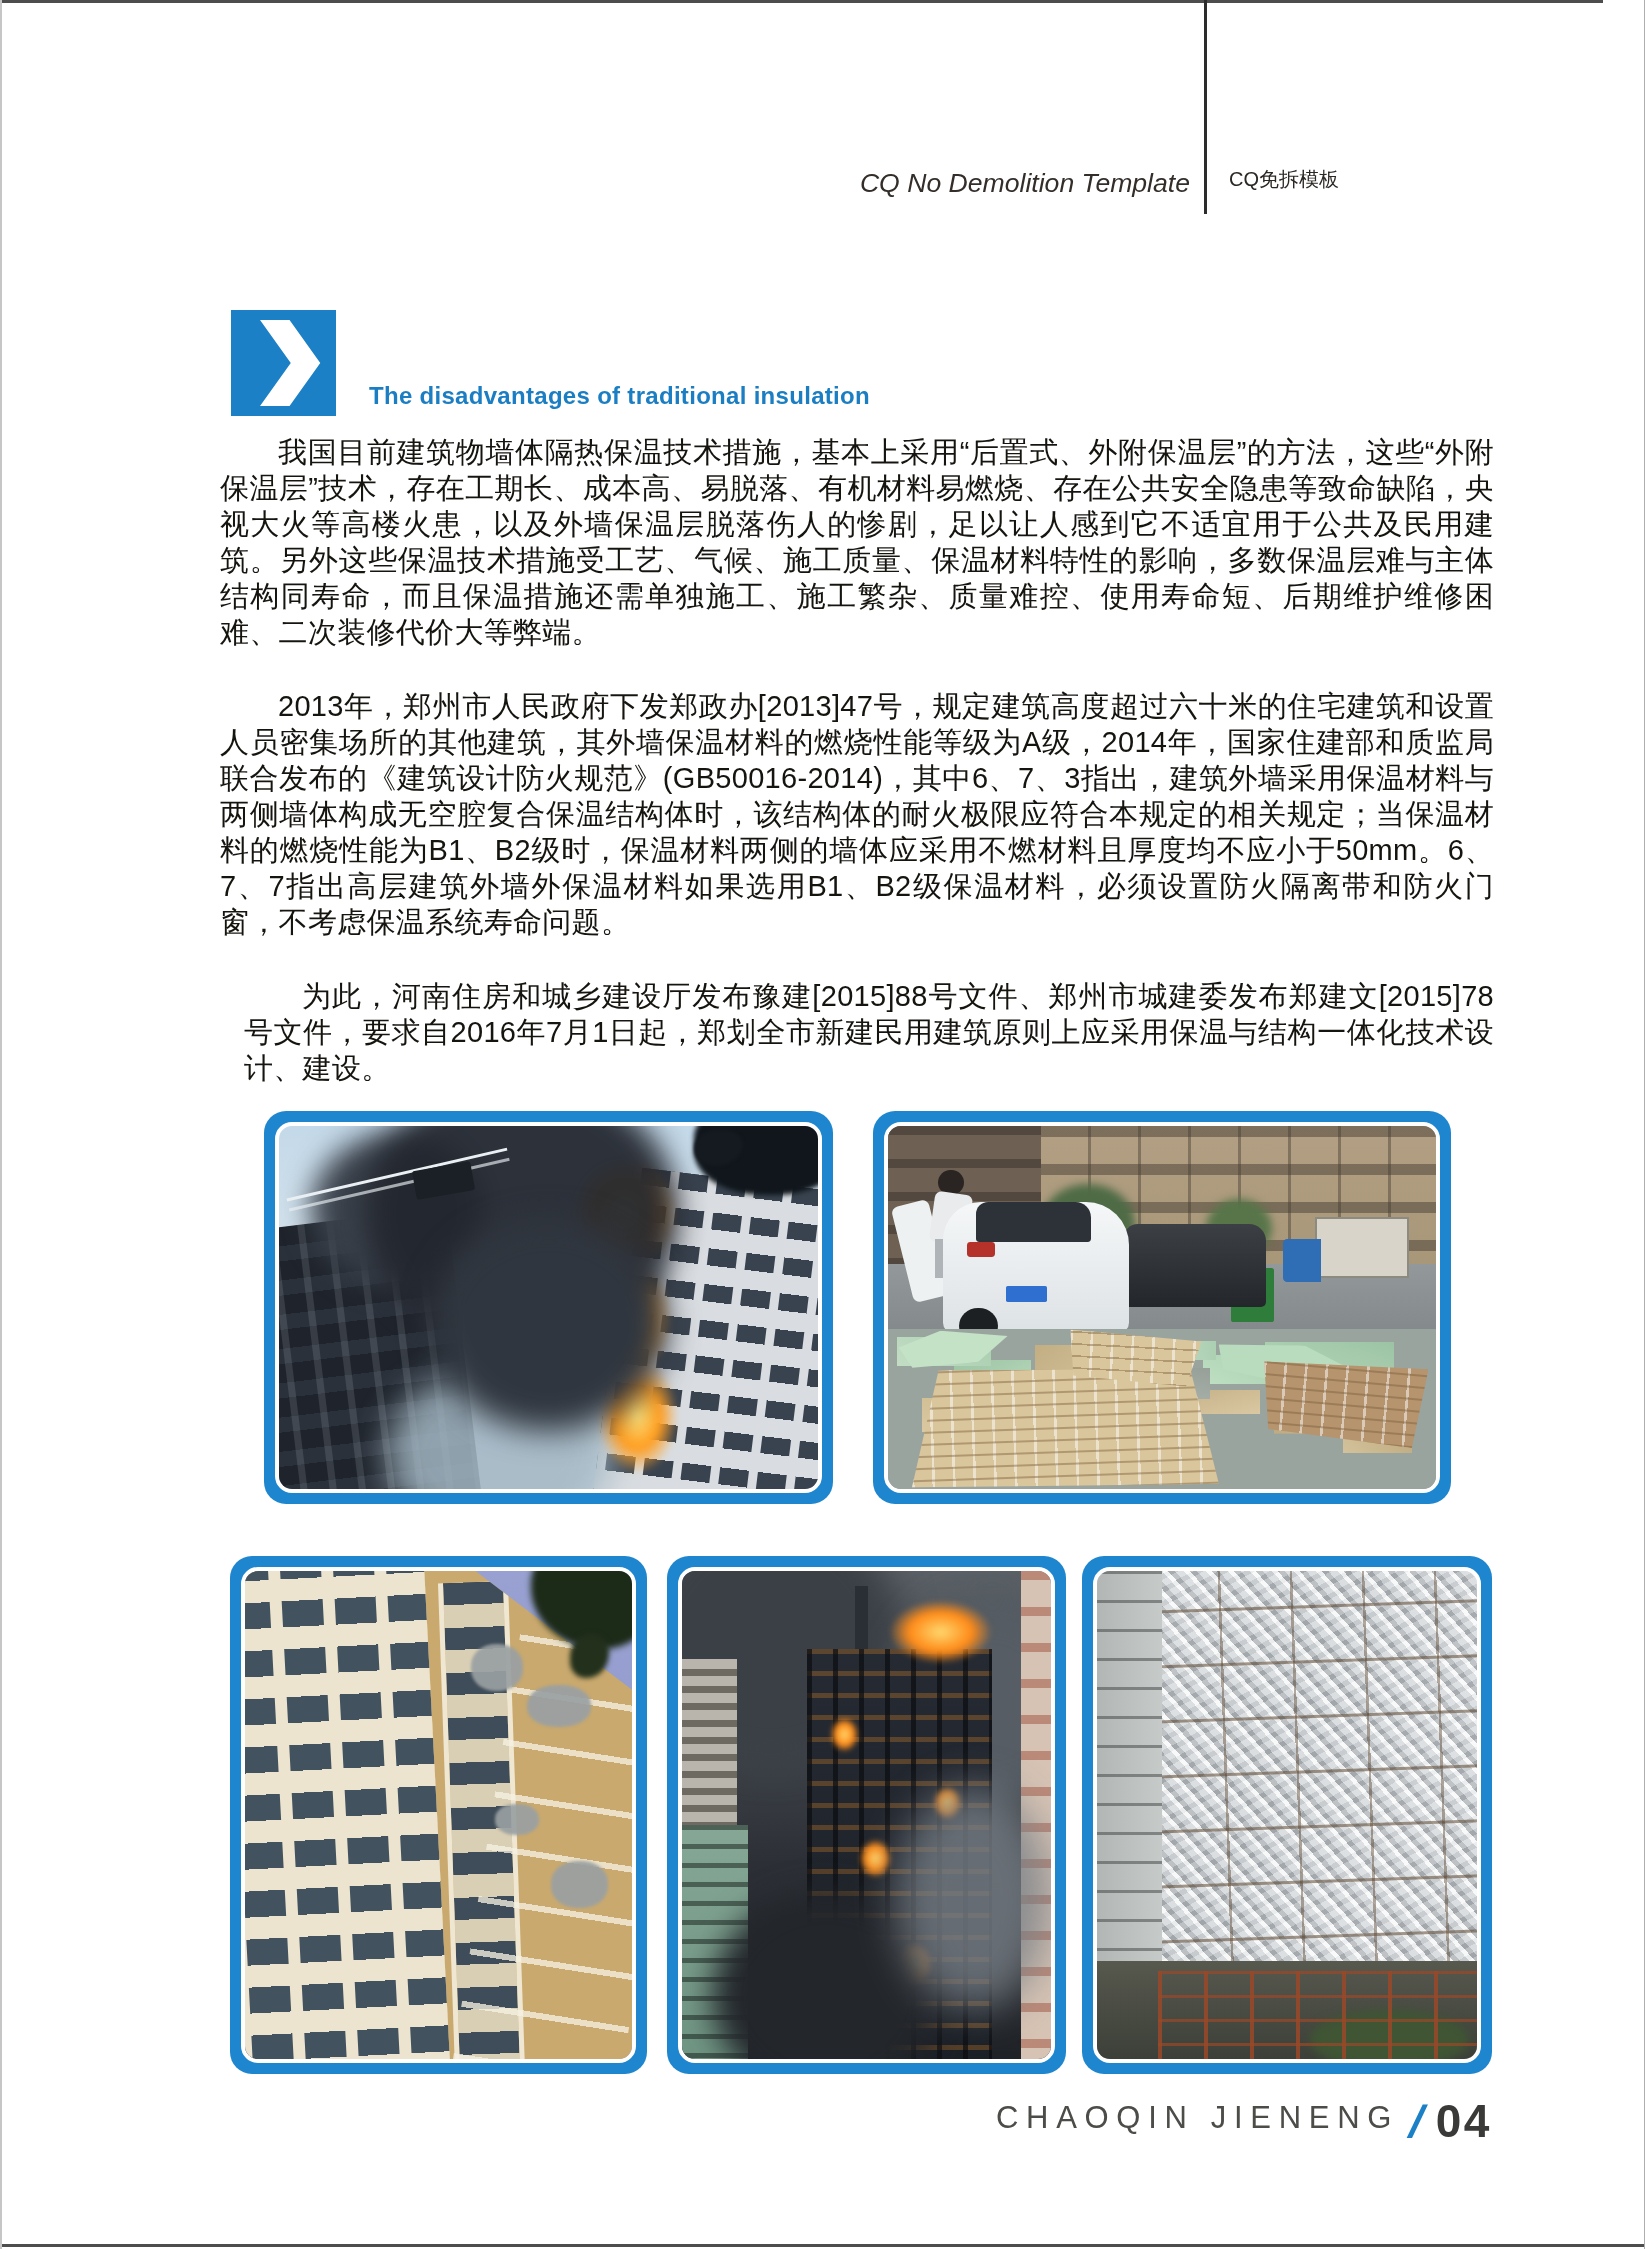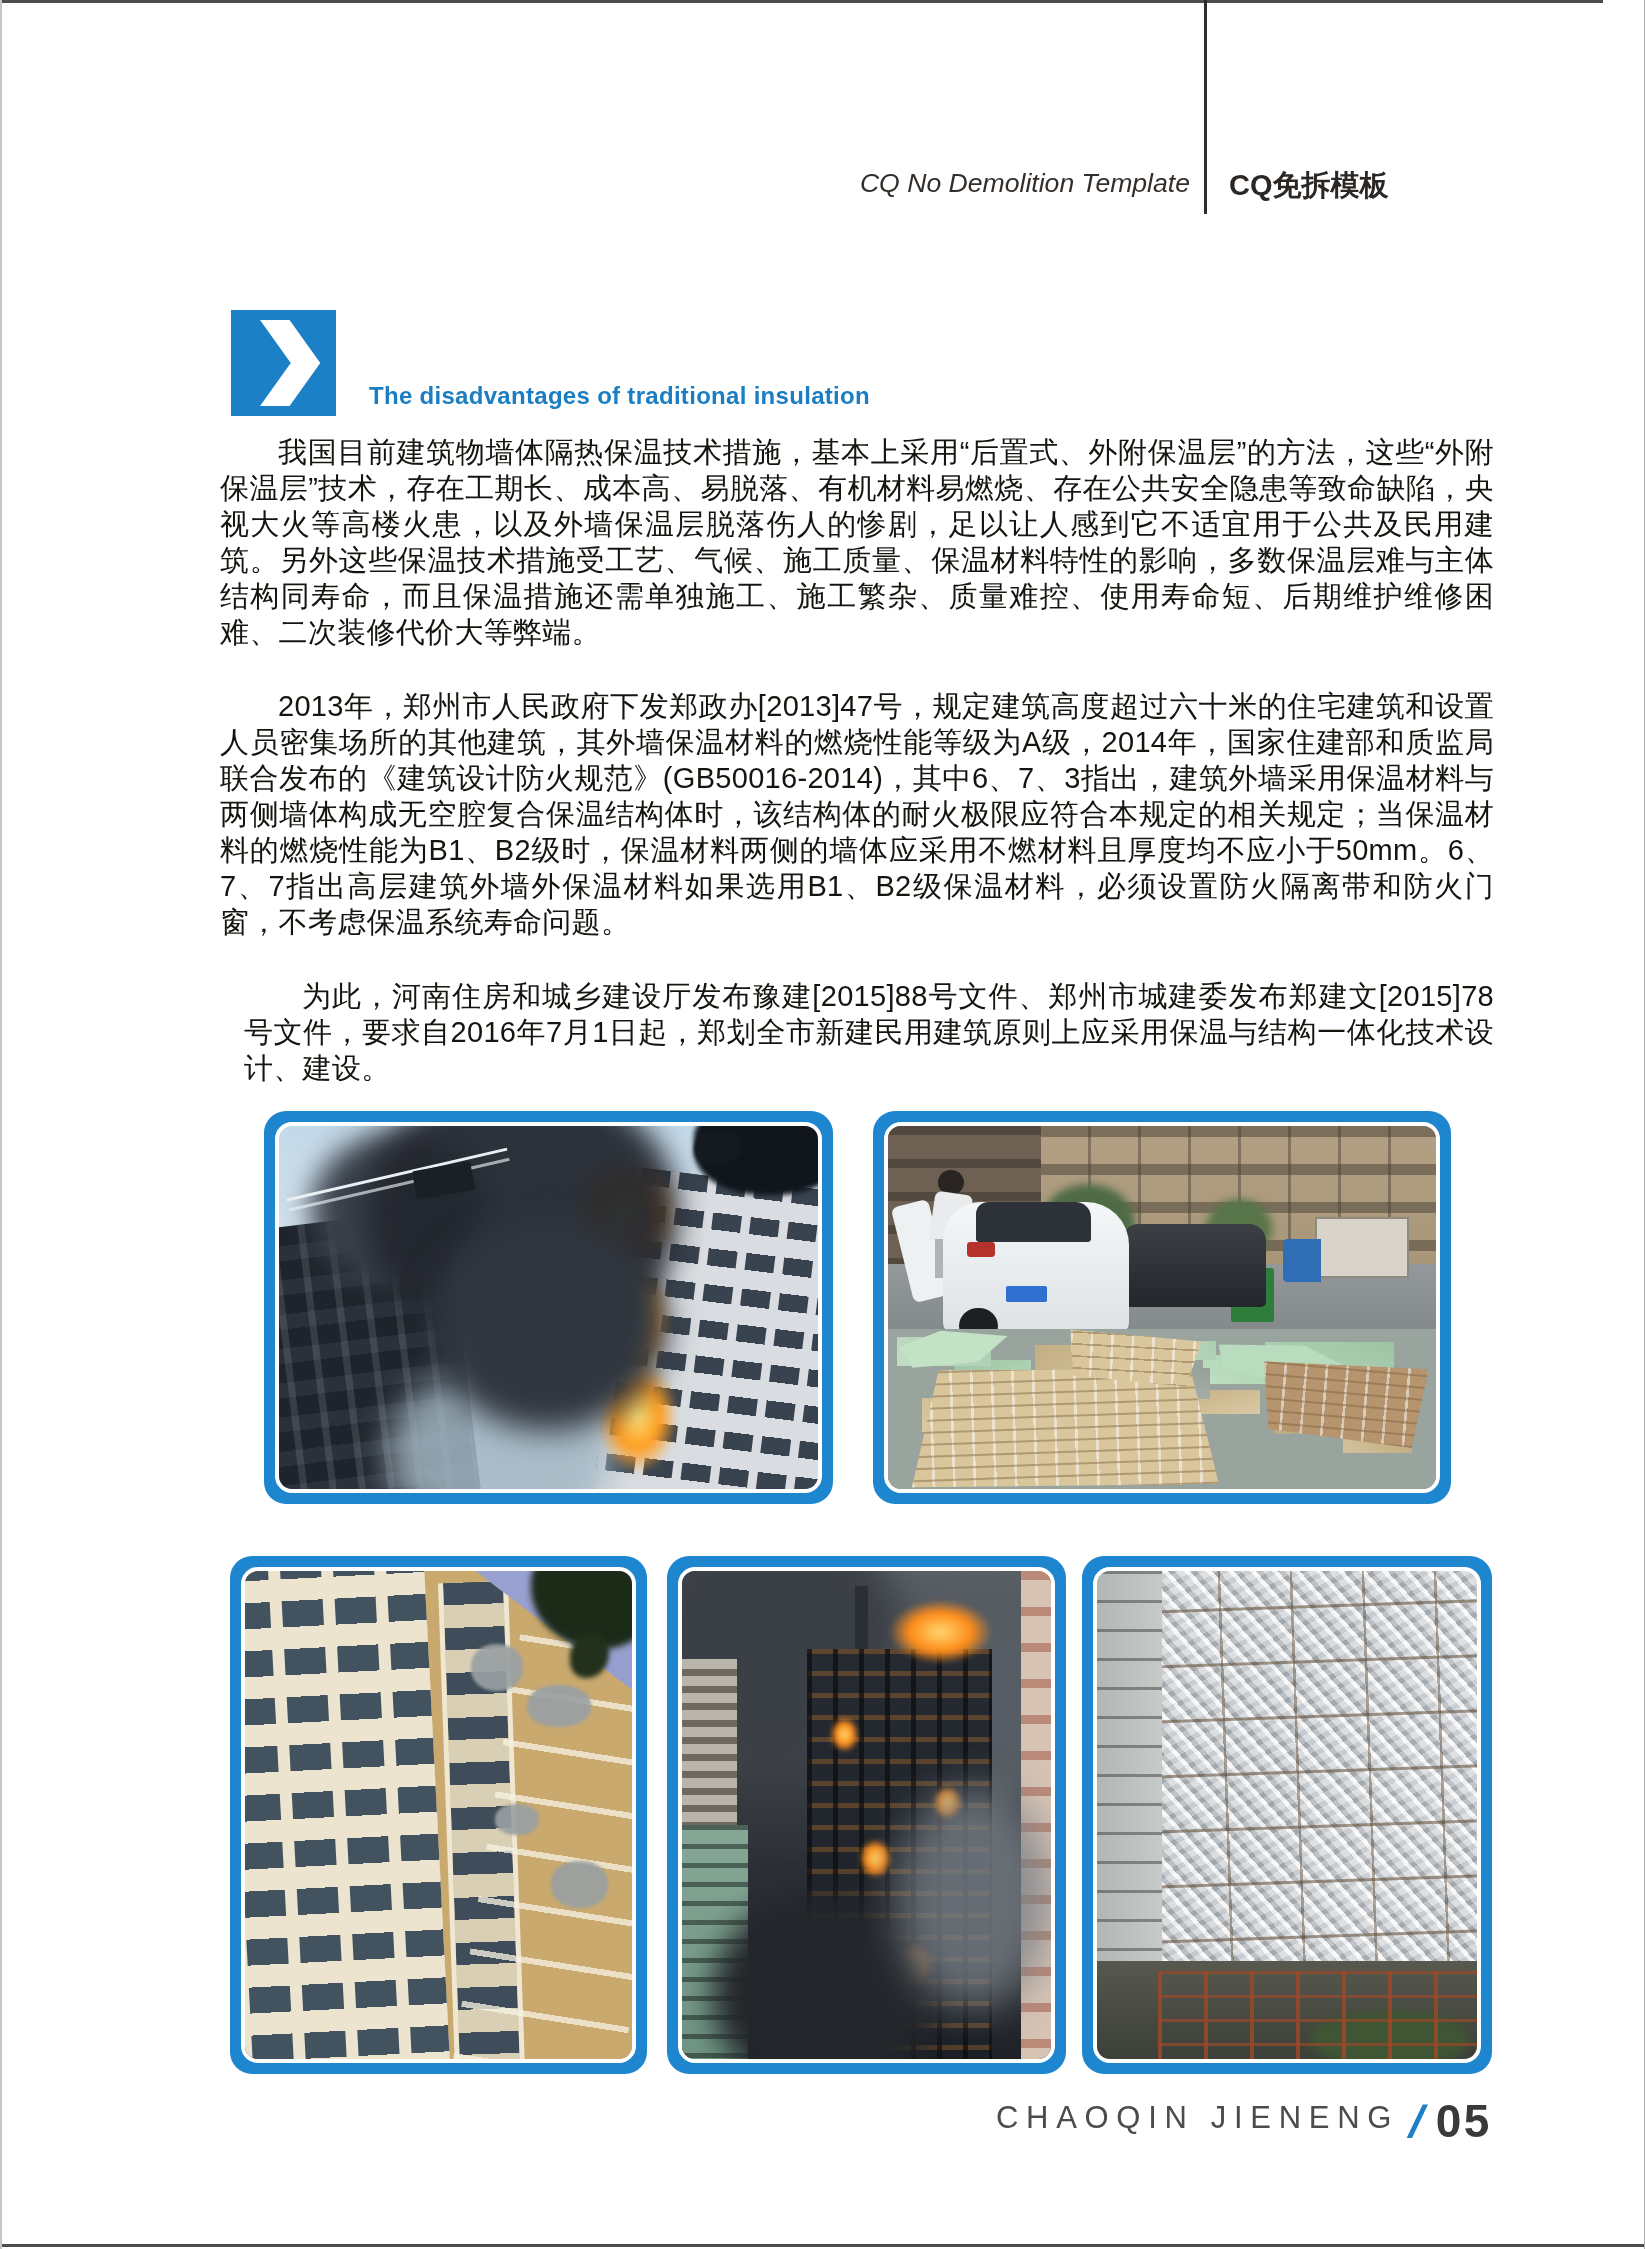--- a/index.html
+++ b/index.html
@@ -7,21 +7,21 @@
         font-family:"Liberation Sans","DejaVu Sans",sans-serif;}
   
   .edge-top{position:absolute;left:0;top:0;width:1603px;height:3.4px;background:#4d4d4d;}
   .edge-bottom{position:absolute;left:0;top:2244px;width:1646px;height:3.4px;background:#4d4d4d;}
   .edge-left{position:absolute;left:0;top:0;width:1.7px;height:2250px;background:#c6c6c6;}
   .edge-right{position:absolute;right:0;top:0;width:1.7px;height:2250px;background:#aeaeae;}
 
   
   .hdr-divider{position:absolute;left:1204px;top:0;width:2.6px;height:214px;background:#2c2c2c;}
   .hdr-en{position:absolute;right:456px;top:168px;font-size:26.6px;color:#332e2a;white-space:nowrap;font-style:italic;}
-  .hdr-zh{position:absolute;left:1229px;top:166px;font-size:29px;color:#2b2724;white-space:nowrap;font-weight:bold;}
+  .hdr-zh{position:absolute;left:1229px;top:166px;font-size:20px;color:#2b2724;white-space:nowrap;}
 
   
   .sec-icon{position:absolute;left:231px;top:310px;width:105px;height:106px;background:#1b80c6;}
   .sec-icon .arrow{position:absolute;left:14%;top:9%;width:74%;height:82%;background:#ffffff;
       clip-path:polygon(18% 0,56% 0,96% 50%,56% 100%,18% 100%,58% 50%);}
   .sec-zh{position:absolute;left:367px;top:305px;font-size:51px;font-weight:bold;color:#1b7ec3;
       letter-spacing:3.4px;white-space:nowrap;}
   .sec-en{position:absolute;left:369px;top:382px;font-size:24px;font-weight:bold;color:#1b7ec3;
       letter-spacing:0.3px;white-space:nowrap;}
 
@@ -294,17 +294,17 @@
       <div class="pE-col"></div>
       <div class="pE-bottom"></div>
       <div class="pE-plant"></div>
       <div class="pE-scaf"></div>
     </div>
   </div>
 
   <div class="footer">
     <span class="brand">CHAOQIN JIENENG</span>
     <span class="slash">/</span>
-    <span class="pageno">05</span>
+    <span class="pageno">04</span>
   </div>
 
 </div>
 
 
 </body></html>

